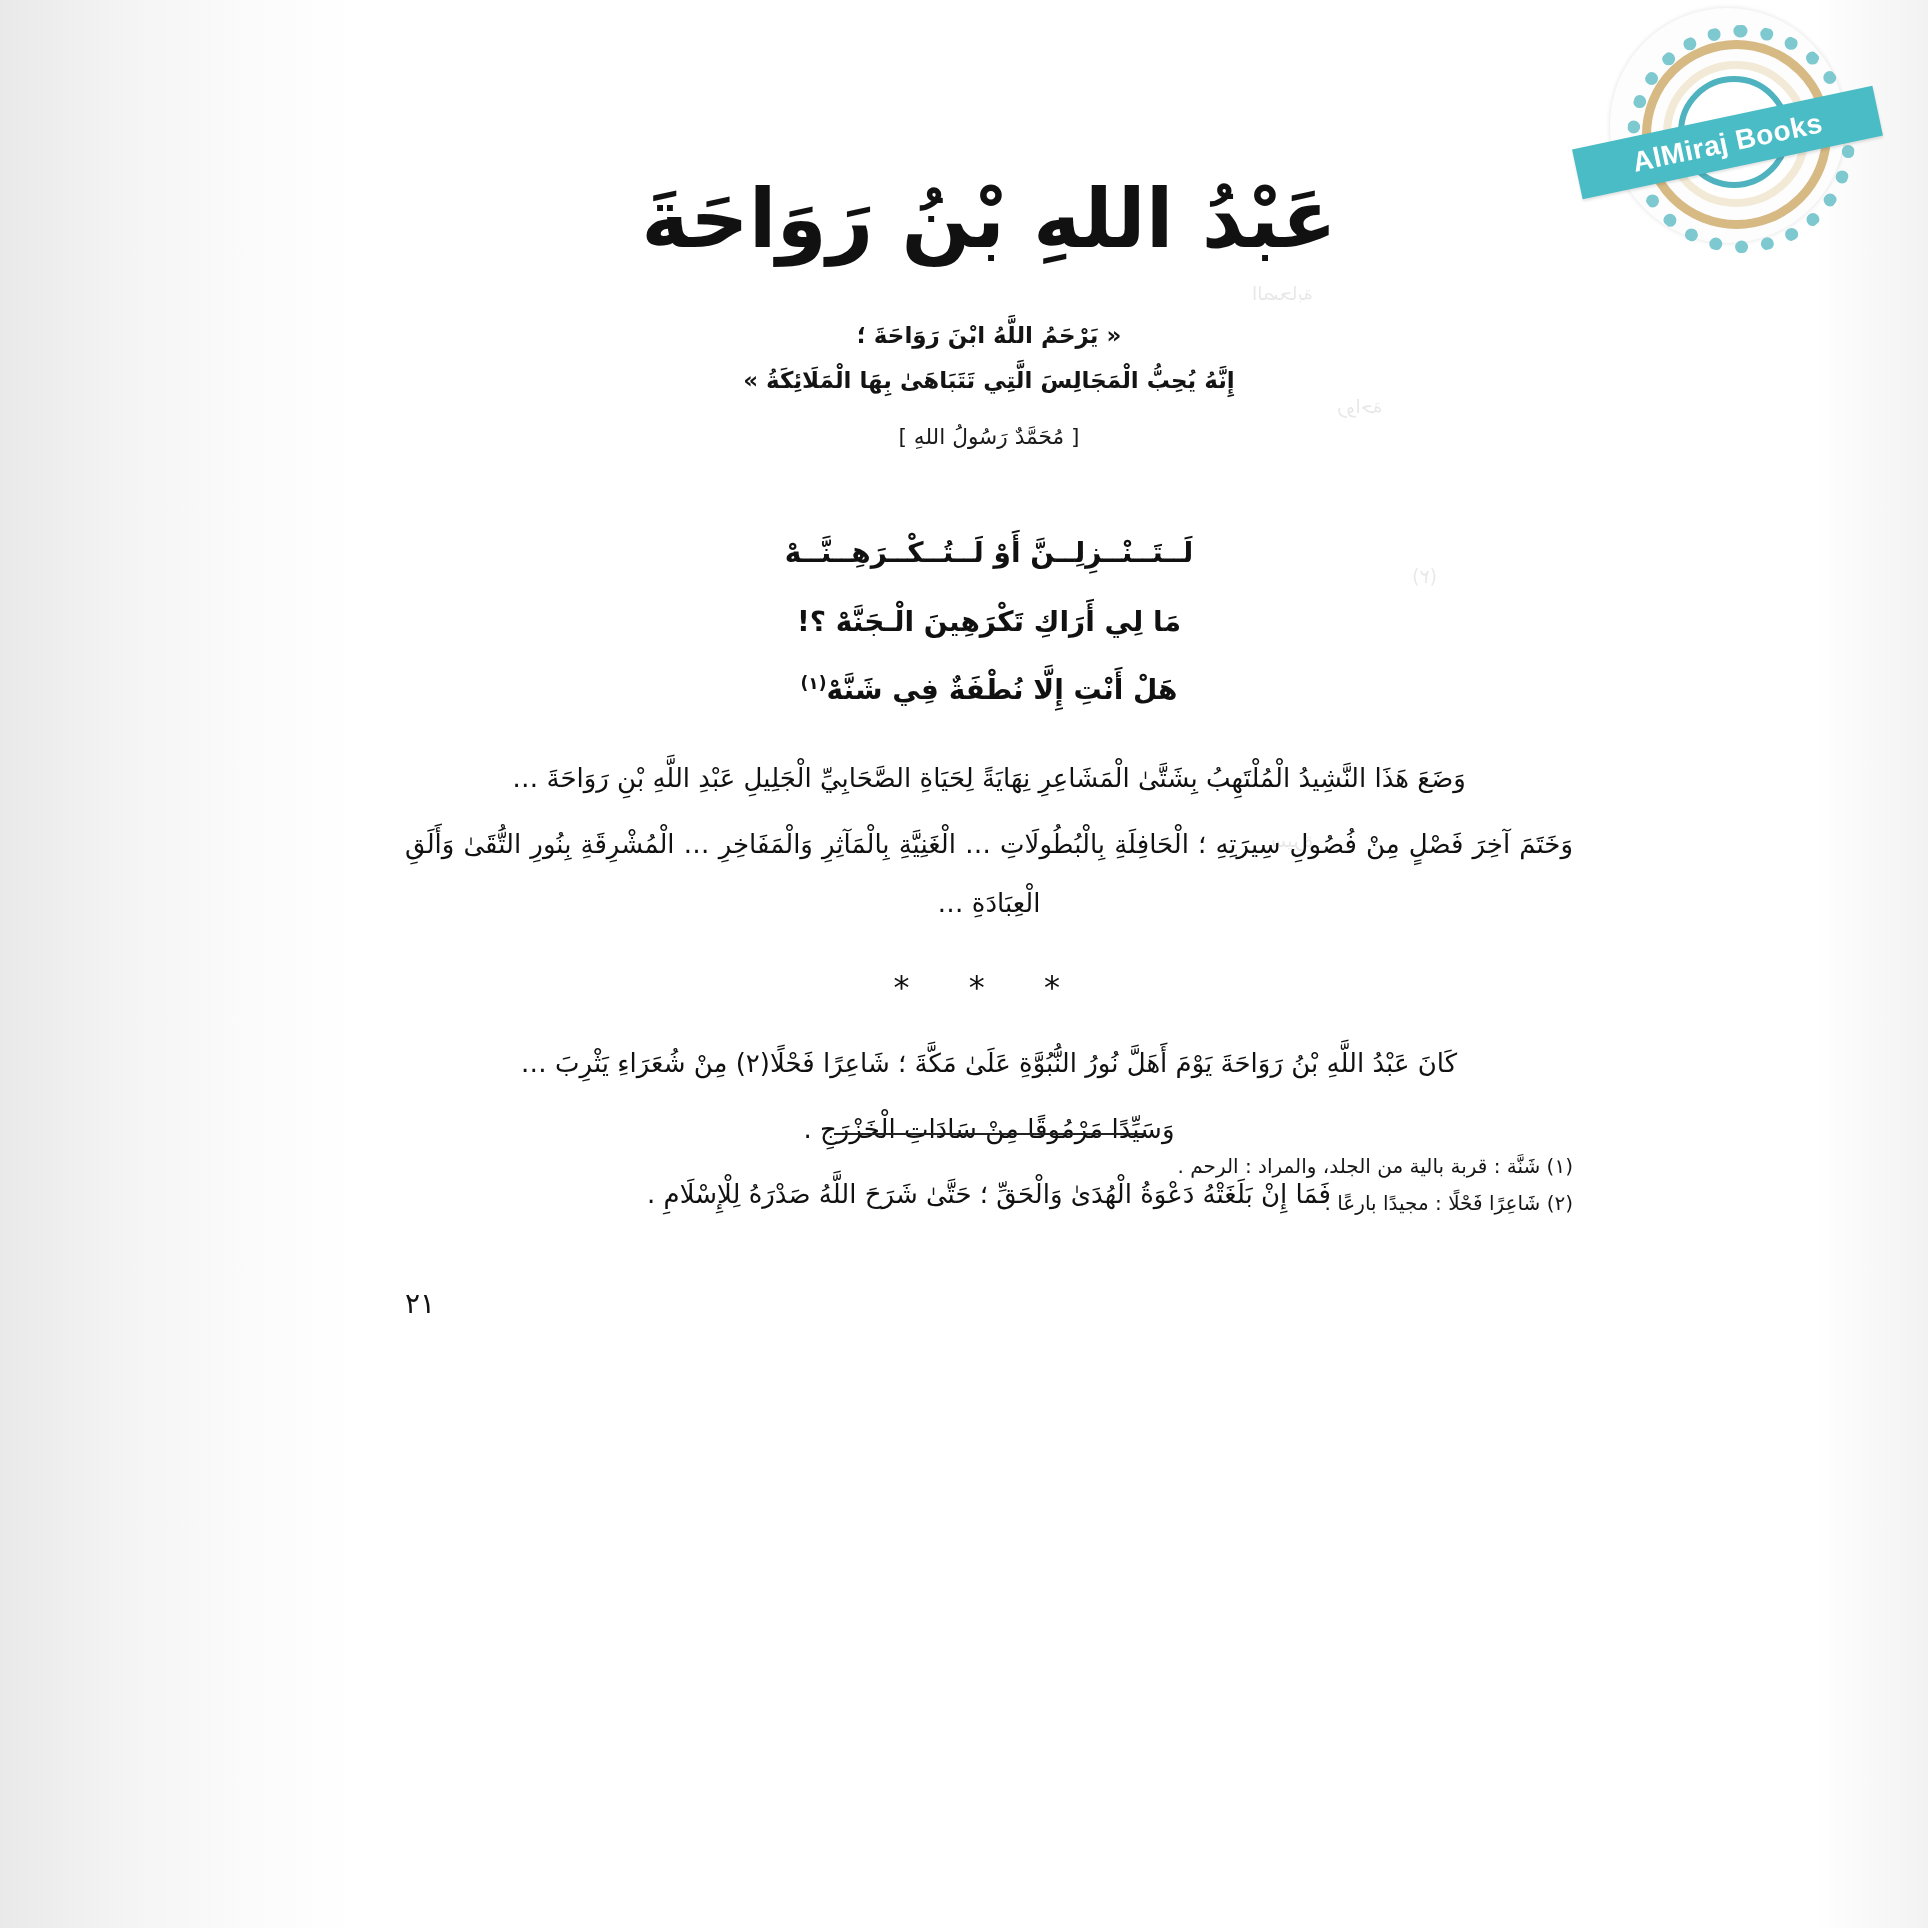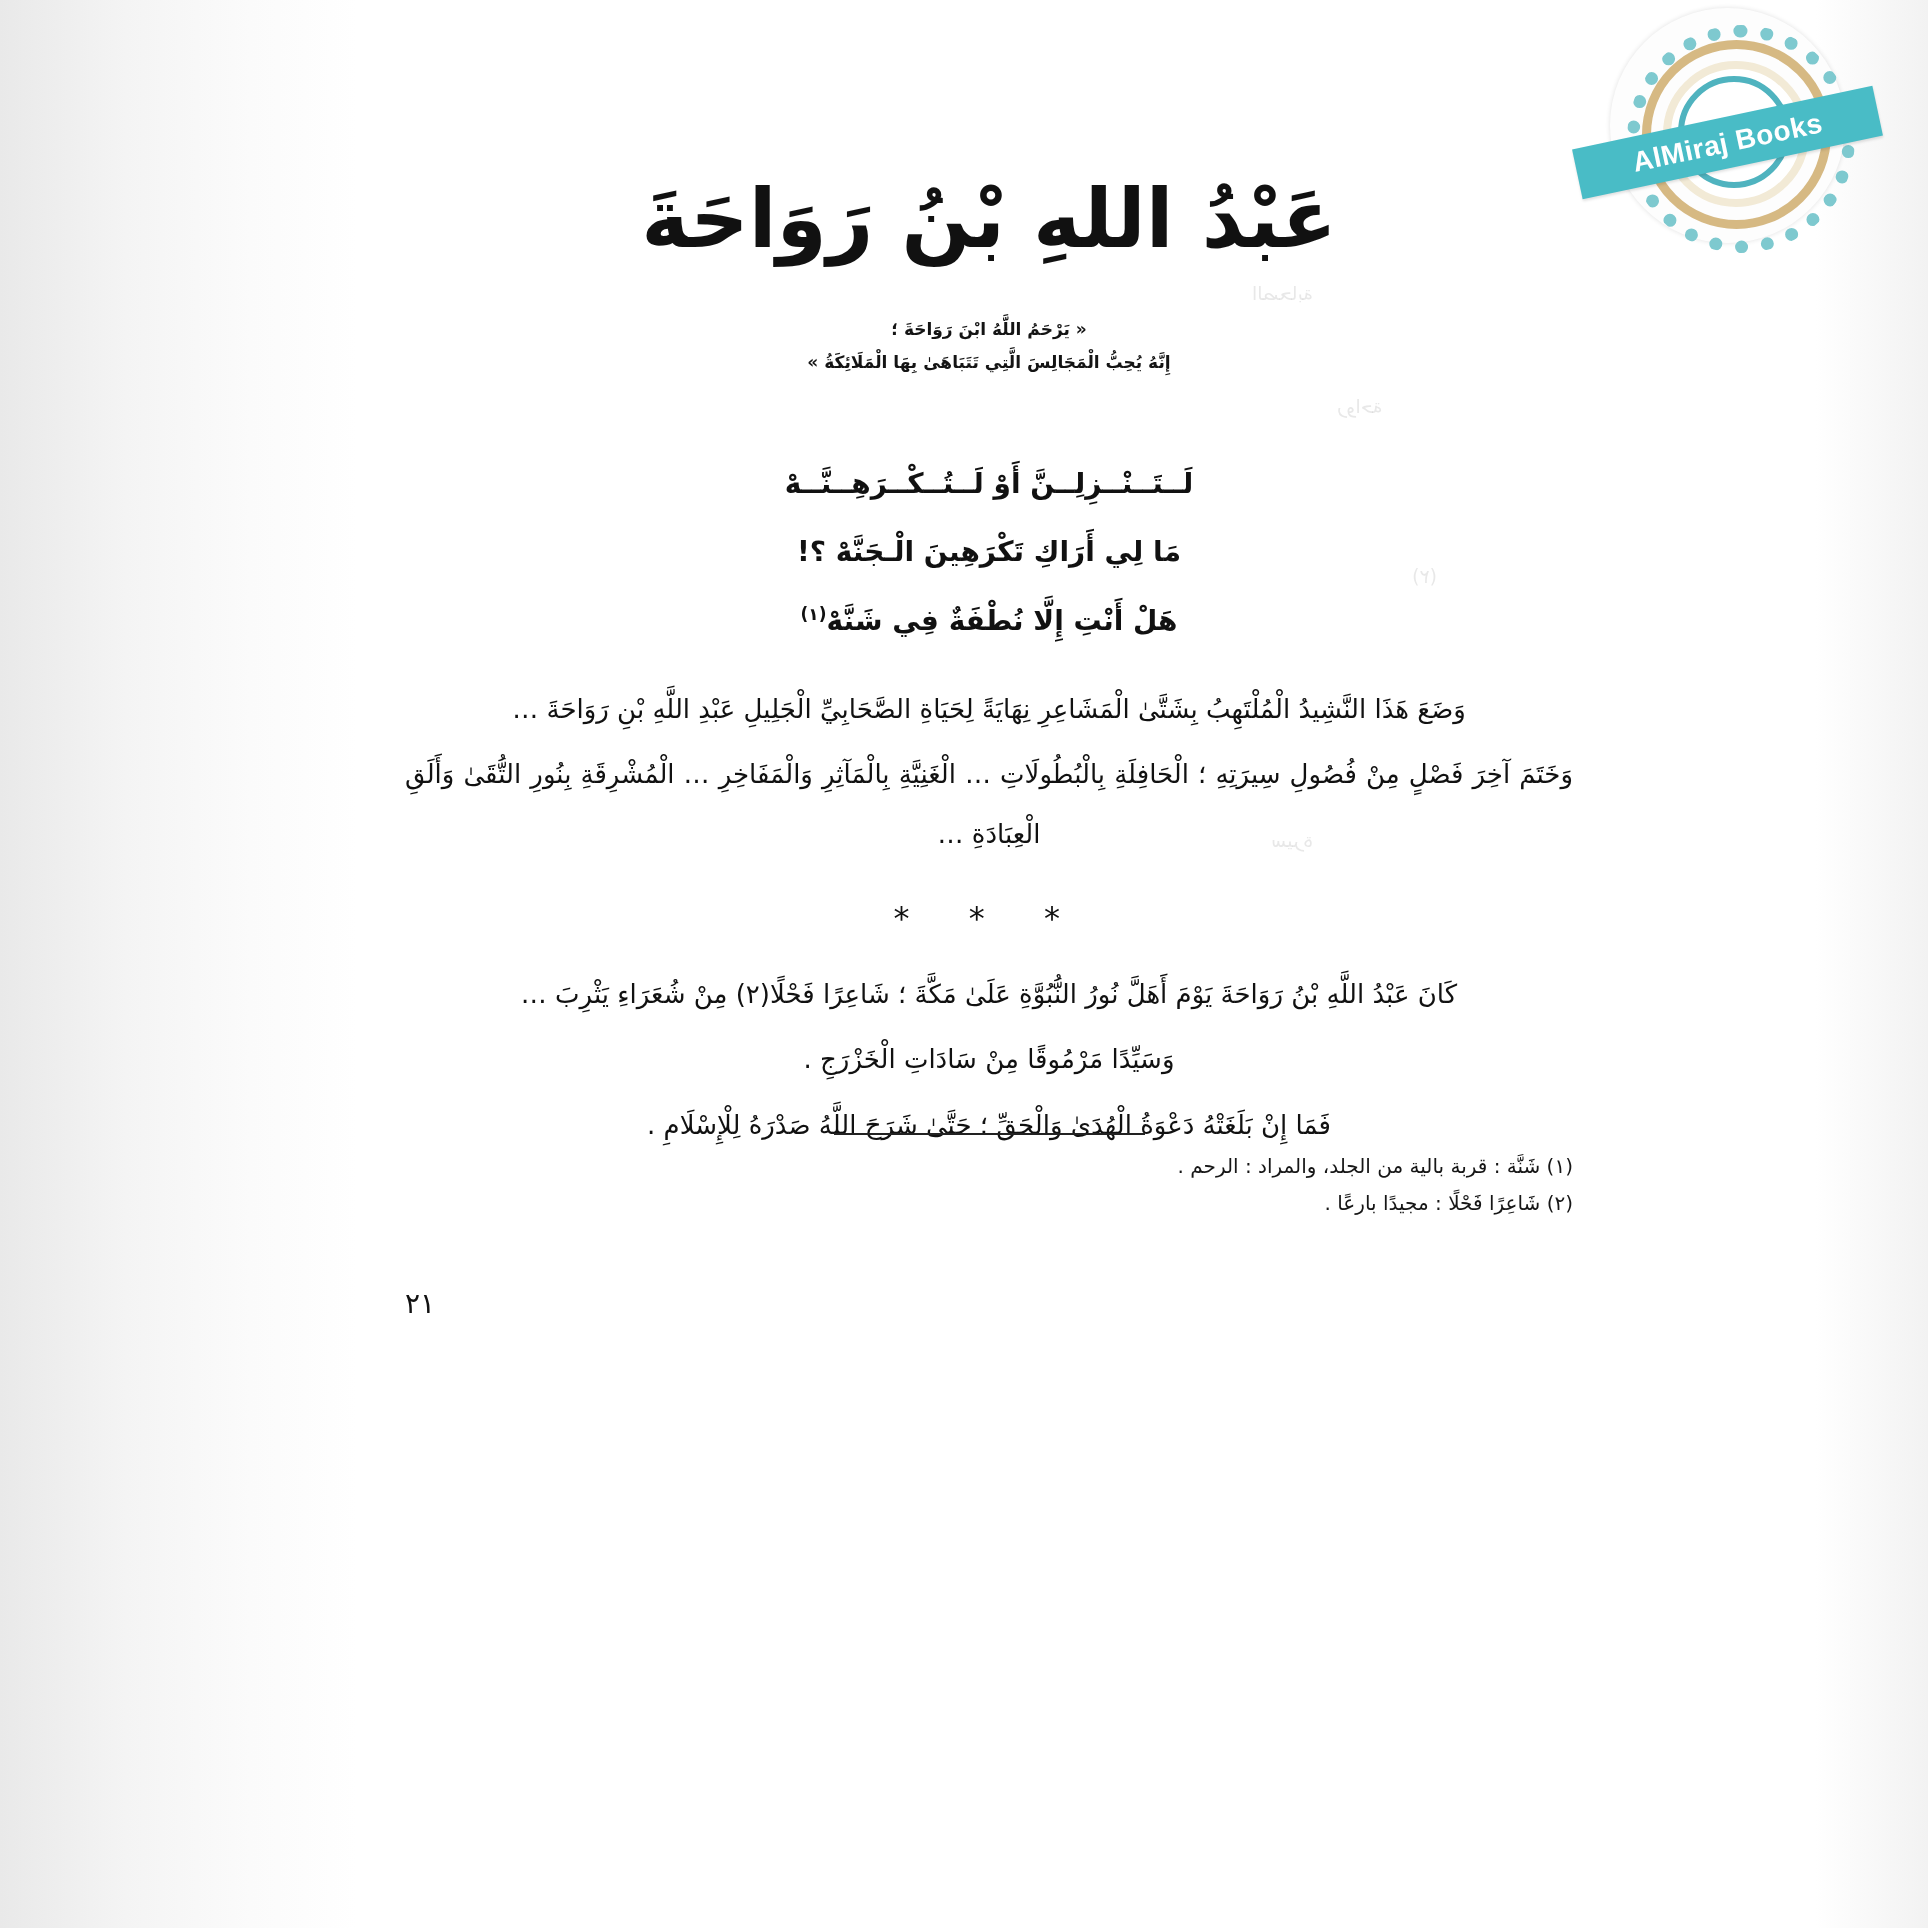--- a/index.html
+++ b/index.html
@@ -150,21 +150,21 @@
     font-size: 81px;
     font-weight: bold;
     color: #111111;
     line-height: 1.25;
     letter-spacing: -1.9px;
     white-space: nowrap;
   }
 
   .hadith {
     margin-top: 43px;
-    font-size: 17px;
+    font-size: 23px;
     line-height: 1.95;
     color: #141414;
     font-weight: bold;
   }
   .hadith .ln { display: block; }
 
   .attribution {
     margin-top: 21px;
     font-size: 21.7px;
     color: #1a1a1a;
@@ -268,20 +268,21 @@
 
   <div class="content">
 
     <div class="title">عَبْدُ اللهِ بْنُ رَوَاحَةَ</div>
 
     <div class="hadith">
       <span class="ln">« يَرْحَمُ اللَّهُ ابْنَ رَوَاحَةَ ؛</span>
       <span class="ln">إِنَّهُ يُحِبُّ الْمَجَالِسَ الَّتِي تَتَبَاهَىٰ بِهَا الْمَلَائِكَةُ »</span>
     </div>
 
+    <div class="attribution">[ مُحَمَّدٌ رَسُولُ اللهِ ]</div>
 
     <div class="verses">
       <span class="v">لَــتَــنْــزِلِــنَّ أَوْ لَــتُــكْــرَهِــنَّــهْ</span>
       <span class="v">مَا لِي أَرَاكِ تَكْرَهِينَ الْـجَنَّهْ ؟!</span>
       <span class="v">
         <span>هَلْ أَنْتِ إِلَّا نُطْفَةٌ فِي شَنَّهْ</span><sup class="fn">(١)</sup>
       </span>
     </div>
 
     <div class="prose">

